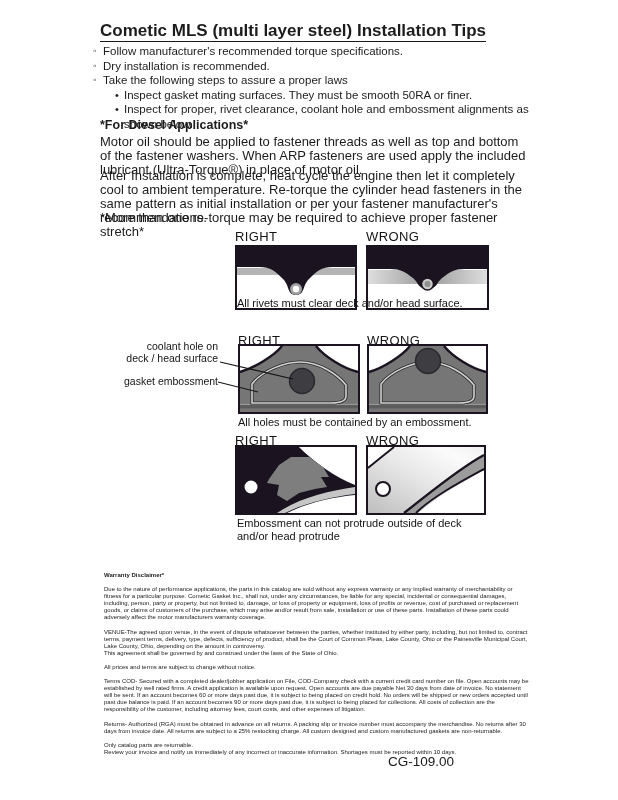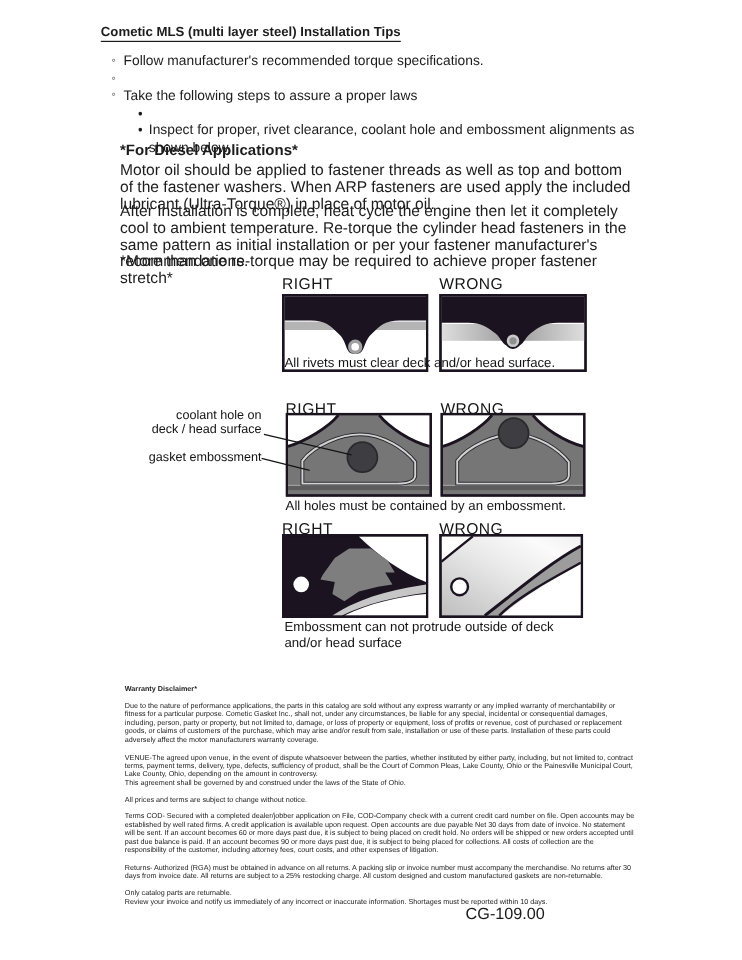--- a/index.html
+++ b/index.html
@@ -1,20 +1,20 @@
 <!DOCTYPE html>
 <html><head>
 <meta charset="utf-8">
 <style>
   * { margin:0; padding:0; box-sizing:border-box; }
   html,body { background:#fff; }
   body { font-family:"Liberation Sans","DejaVu Sans",sans-serif; color:#1c1c1c; }
   .page { position:relative; width:618px; height:800px; background:#ffffff; overflow:hidden; }
 
-  .title { position:absolute; left:84px; top:21px; font-size:11px; font-weight:bold; }
+  .title { position:absolute; left:100px; top:21px; font-size:17px; font-weight:bold; }
   .title span { border-bottom:1.6px solid #1a1a1a; padding-bottom:1px; }
 
   .tips { position:absolute; left:93px; top:44px; width:445px; font-size:11.5px; line-height:14.5px; }
   .tiprow { display:flex; }
   .tiprow .mk { width:10px; flex:0 0 10px; font-size:10px; line-height:14.5px; }
   .tiprow.sub { padding-left:22px; }
   .tiprow.sub .mk { width:9px; flex:0 0 9px; font-size:11px; }
 
   .h2 { position:absolute; left:100px; font-size:12.5px; font-weight:bold; }
   .para { position:absolute; left:100px; width:432px; font-size:13px; line-height:14px; }
@@ -40,27 +40,29 @@
 
   <div class="title"><span>Cometic MLS (multi layer steel) Installation Tips</span></div>
 
   <div class="tips">
     <div class="tiprow">
         <span class="mk">◦</span>
         <span>Follow manufacturer's recommended torque specifications.</span>
       </div>
     <div class="tiprow">
         <span class="mk">◦</span>
+        <span>Dry installation is recommended.</span>
       </div>
     <div class="tiprow">
         <span class="mk">◦</span>
         <span>Take the following steps to assure a proper laws</span>
       </div>
     <div class="tiprow sub">
         <span class="mk">•</span>
+        <span>Inspect gasket mating surfaces.  They must be smooth 50RA or finer.</span>
       </div>
     <div class="tiprow sub">
         <span class="mk">•</span>
         <span>Inspect for proper, rivet clearance, coolant hole and embossment alignments as shown below.</span>
       </div>
   </div>
 
   <div class="h2" style="top:118px;">*For Diesel Applications*</div>
   <div class="para" style="top:135px;">Motor oil should be applied to fastener threads as well as top and bottom of the fastener washers. When ARP fasteners are used apply the included lubricant (Ultra-Torque®) in place of motor oil.</div>
   <div class="para" style="top:169px;">After Installation is complete, heat cycle the engine then let it completely cool to ambient temperature. Re-torque the cylinder head fasteners in the same pattern as initial installation or per your fastener manufacturer's recommendations.</div>
@@ -166,21 +168,21 @@
       <path d="M28,2 C18,10 8,18 2,23" stroke="#1b1320" stroke-width="2" fill="none"></path>
       <path d="M38,68 C64,48 92,24 118,10 L118,24 C96,36 64,52 50,68 Z" fill="#9c9c9c"></path>
       <path d="M52,68 C68,54 96,37 118,25 L118,68 Z" fill="#ffffff"></path>
       <path d="M38,68 C64,48 92,24 118,10" stroke="#1b1320" stroke-width="2.4" fill="none"></path>
       <path d="M50,68 C66,52 96,36 118,24" stroke="#1b1320" stroke-width="2" fill="none"></path>
       <circle cx="17" cy="44" r="7" fill="#ffffff" stroke="#1b1320" stroke-width="2"></circle>
       <rect x="1" y="1" width="118" height="68" fill="none" stroke="#1b1320" stroke-width="2"></rect>
     </svg>
     <div class="cap" style="left:237px; top:86px; width:260px;">
       <div>Embossment can not protrude outside of deck</div>
-      <div>and/or head surface</div>
+      <div>and/or head protrude</div>
     </div>
   </div>
 
   <div class="legal">
     <p class="lh">Warranty Disclaimer*</p>
     <p>Due to the nature of performance applications, the parts in this catalog are sold without any express warranty or any implied warranty of merchantability or fitness for a particular purpose.  Cometic Gasket Inc., shall not, under any circumstances, be liable for any special, incidental or consequential damages, including, person, party or property, but not limited to, damage, or loss of property or equipment, loss of profits or revenue, cost of purchased or replacement goods, or claims of customers of the purchase, which may arise and/or result from sale, installation or use of these parts.  Installation of these parts could adversely affect the motor manufacturers warranty coverage.</p>
     <p class="tight">VENUE-The agreed upon venue, in the event of dispute whatsoever between the parties, whether instituted by either party, including, but not limited to, contract terms, payment terms, delivery, type, defects, sufficiency of product, shall be the Court of Common Pleas, Lake County, Ohio or the Painesville Municipal Court, Lake County, Ohio, depending on the amount in controversy.</p>
     <p>This agreement shall be governed by and construed under the laws of the State of Ohio.</p>
     <p>All prices and terms are subject to change without notice.</p>
     <p>Terms COD- Secured with a completed dealer/jobber application on File, COD-Company check with a current credit card number on file.  Open accounts may be established by well rated firms.  A credit application is available upon request.  Open accounts are due payable Net 30 days from date of invoice.  No statement will be sent.  If an account becomes 60 or more days past due, it is subject to being placed on credit hold.  No orders will be shipped or new orders accepted until past due balance is paid.  If an account becomes 90 or more days past due, it is subject to being placed for collections.  All costs of collection are the responsibility of the customer, including attorney fees, court costs, and other expenses of litigation.</p>

